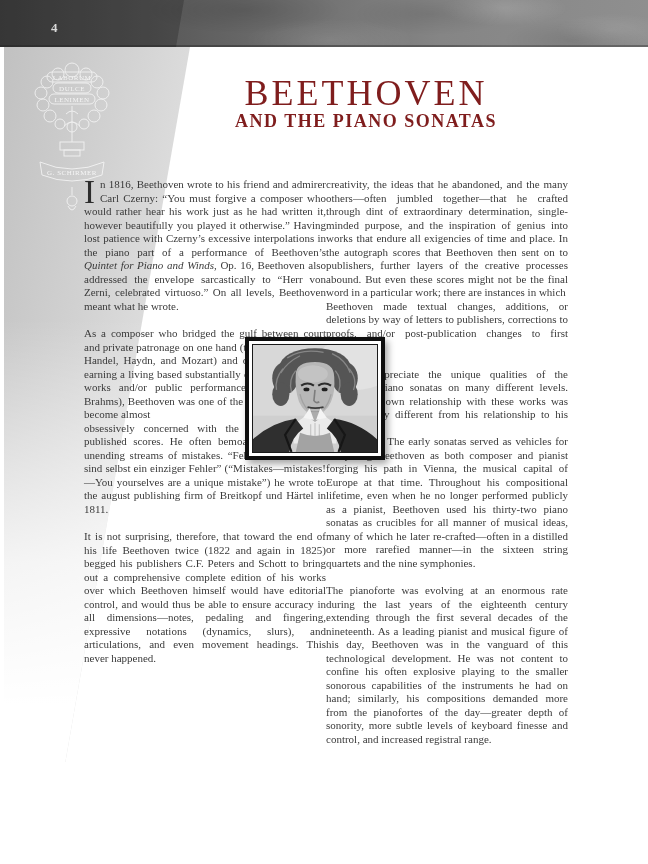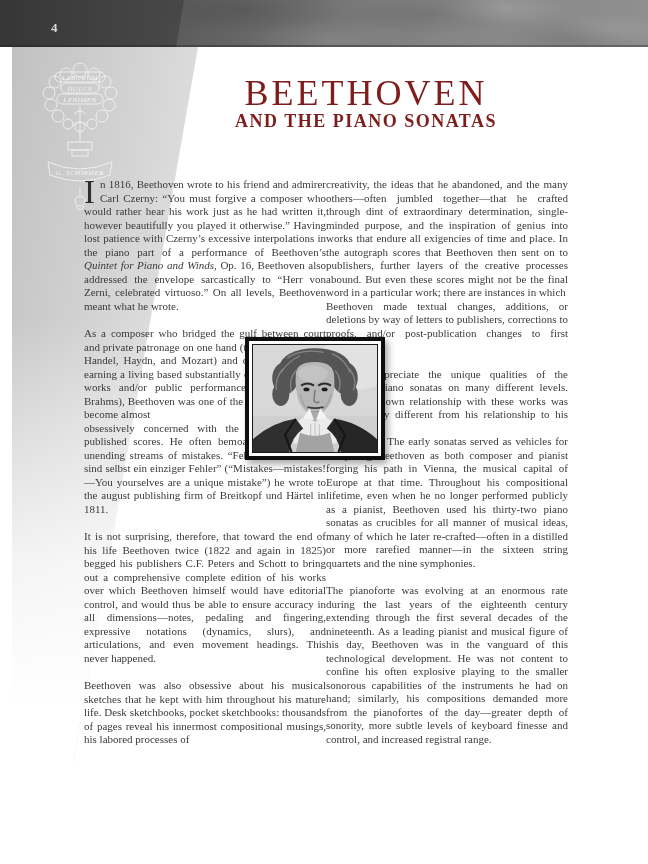--- a/index.html
+++ b/index.html
@@ -25,26 +25,25 @@
     position:absolute;left:0;top:0;width:184px;height:47px;
     clip-path:polygon(0 0,100% 0,calc(100% - 8px) 100%,0 100%);
     background:rgba(10,10,10,0.22);
   }
   .page-number{
     position:absolute;left:51px;top:20px;
     color:#d9d9d9;font-size:13px;font-weight:bold;letter-spacing:0.5px;
   }
   
   .side-panel{
-    position:absolute;left:12px;top:47px;width:186px;height:715px;
+    position:absolute;left:4px;top:47px;width:186px;height:715px;
     clip-path:polygon(0 0,100% 0,33% 100%,0 100%);
     background:
       linear-gradient(to bottom, rgba(255,255,255,0) 38%, rgba(255,255,255,0.78) 72%, #ffffff 92%),
       linear-gradient(100deg,#c1c1c1 0%,#d2d2d2 40%,#e4e4e4 78%,#f3f3f3 100%);
-    font-style: italic;
   }
   .emblem{position:absolute;left:18px;top:9px;width:100px;height:165px;opacity:0.8;}
   .emblem text{fill:#ffffff;stroke:none;font-family:"Liberation Serif",serif;}
   
   .headline{position:absolute;left:168px;top:76px;width:396px;text-align:center;color:#7f1d1d;}
   .headline h1{
     margin:0;font-size:36px;font-weight:400;letter-spacing:3px;line-height:34px;
   }
   .headline h2{
     margin:2px 0 0 0;font-size:18px;font-weight:700;letter-spacing:1.5px;line-height:19px;
@@ -122,21 +121,20 @@
   <h1>BEETHOVEN</h1>
   <h2>AND THE PIANO SONATAS</h2>
 </div>
 
 <div class="columns">
   <div class="col">
     <p class="dropcap"><span>In 1816, Beethoven wrote to his friend and admirer Carl Czerny: “You must forgive a composer who would rather hear his work just as he had written it, however beautifully you played it otherwise.” Having lost patience with Czerny’s excessive interpolations in the piano part of a performance of Beethoven’s </span><i>Quintet for Piano and Winds</i><span>, Op. 16, Beethoven also addressed the envelope sarcastically to “Herr von Zerni, celebrated virtuoso.” On all levels, Beethoven meant what he wrote.</span></p>
     <p class="narrow-right joined">As a composer who bridged the gulf between court and private patronage on one hand (the world of Bach, Handel, Haydn, and Mozart) and on the other hand earning a living based substantially on sales of printed works and/or public performances (the world of Brahms), Beethoven was one of the first composers to become almost</p>
     <p class="continues">obsessively concerned with the accuracy of his published scores. He often bemoaned the seeming unending streams of mistakes. “Fehler—fehler!—Sie sind selbst ein einziger Fehler” (“Mistakes—mistakes!—You yourselves are a unique mistake”) he wrote to the august publishing firm of Breitkopf und Härtel in 1811.</p>
     <p>It is not surprising, therefore, that toward the end of his life Beethoven twice (1822 and again in 1825) begged his publishers C.F. Peters and Schott to bring out a comprehensive complete edition of his works over which Beethoven himself would have editorial control, and would thus be able to ensure accuracy in all dimensions—notes, pedaling and fingering, expressive notations (dynamics, slurs), and articulations, and even movement headings. This never happened.</p>
-    <p>Beethoven was also obsessive about his musical sketches that he kept with him throughout his mature life. Desk sketchbooks, pocket sketchbooks: thousands of pages reveal his innermost compositional musings, his labored processes of</p>
   </div>
   <div class="col">
     <p class="joined">creativity, the ideas that he abandoned, and the many others—often jumbled together—that he crafted through dint of extraordinary determination, single-minded purpose, and the inspiration of genius into works that endure all exigencies of time and place. In the autograph scores that Beethoven then sent on to publishers, further layers of the creative processes abound. But even these scores might not be the final word in a particular work; there are instances in which</p>
     <p class="narrow-left continues">Beethoven made textual changes, additions, or deletions by way of letters to publishers, corrections to proofs, and/or post-publication changes to first editions.</p>
     <p class="narrow-left joined">We can appreciate the unique qualities of the Beethoven piano sonatas on many different levels. Beethoven’s own relationship with these works was fundamentally different from his relationship to his works of</p>
     <p class="continues">other genres. The early sonatas served as vehicles for the young Beethoven as both composer and pianist forging his path in Vienna, the musical capital of Europe at that time. Throughout his compositional lifetime, even when he no longer performed publicly as a pianist, Beethoven used his thirty-two piano sonatas as crucibles for all manner of musical ideas, many of which he later re-crafted—often in a distilled or more rarefied manner—in the sixteen string quartets and the nine symphonies.</p>
     <p>The pianoforte was evolving at an enormous rate during the last years of the eighteenth century extending through the first several decades of the nineteenth. As a leading pianist and musical figure of his day, Beethoven was in the vanguard of this technological development. He was not content to confine his often explosive playing to the smaller sonorous capabilities of the instruments he had on hand; similarly, his compositions demanded more from the pianofortes of the day—greater depth of sonority, more subtle levels of keyboard finesse and control, and increased registral range.</p>
   </div>
 </div>
 

